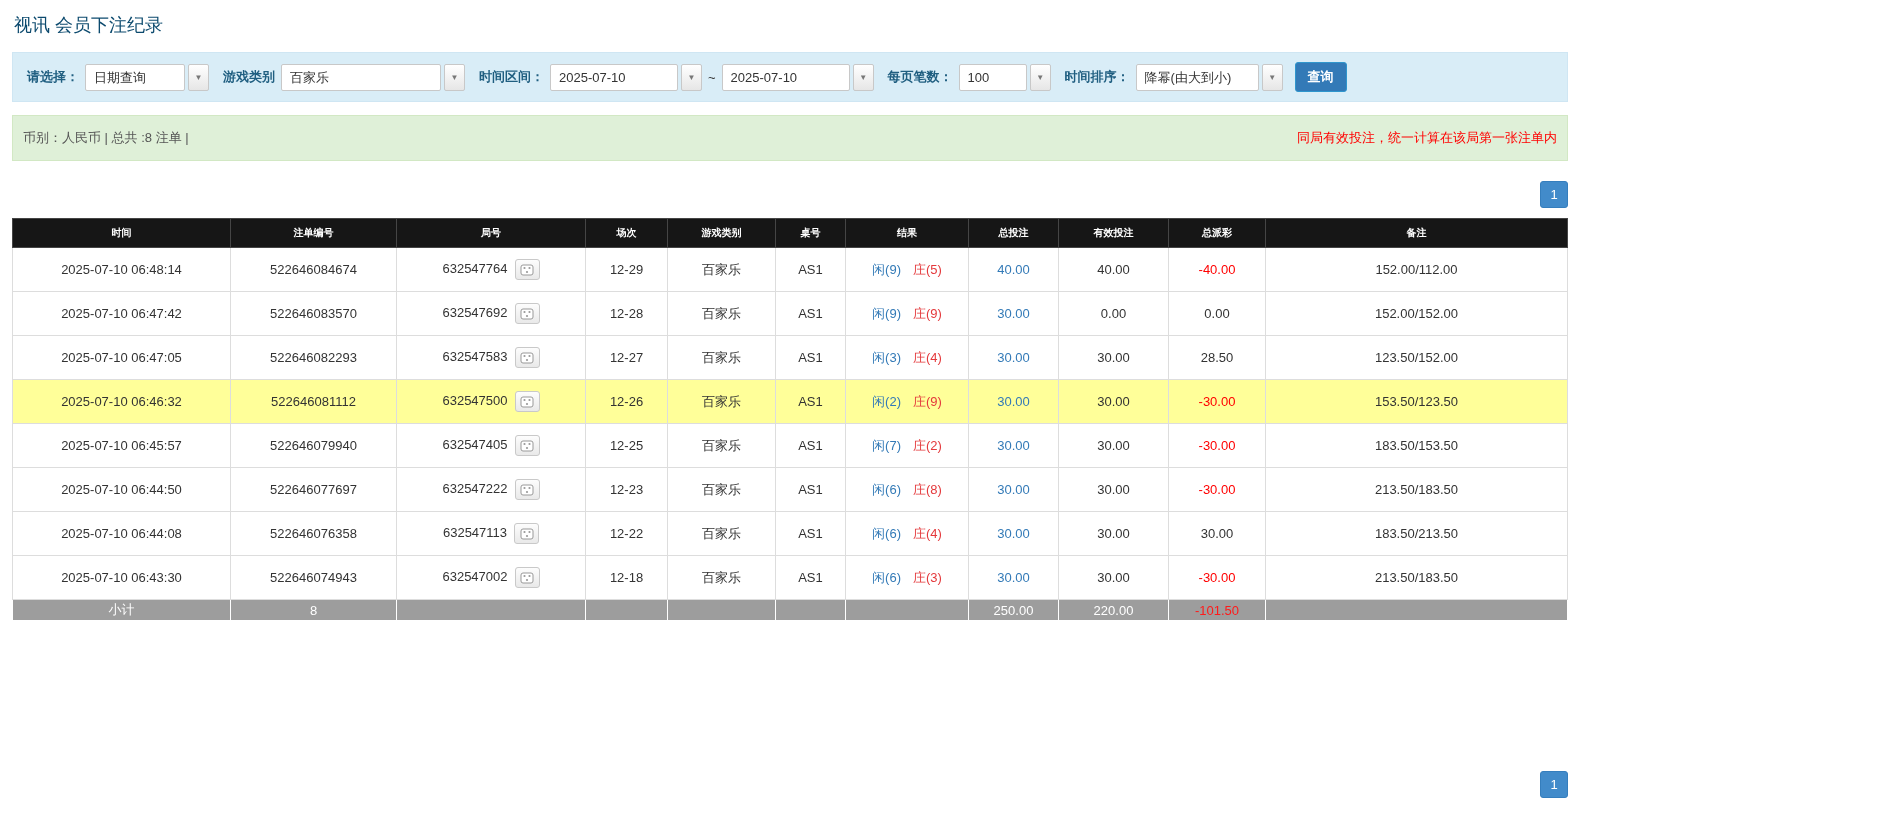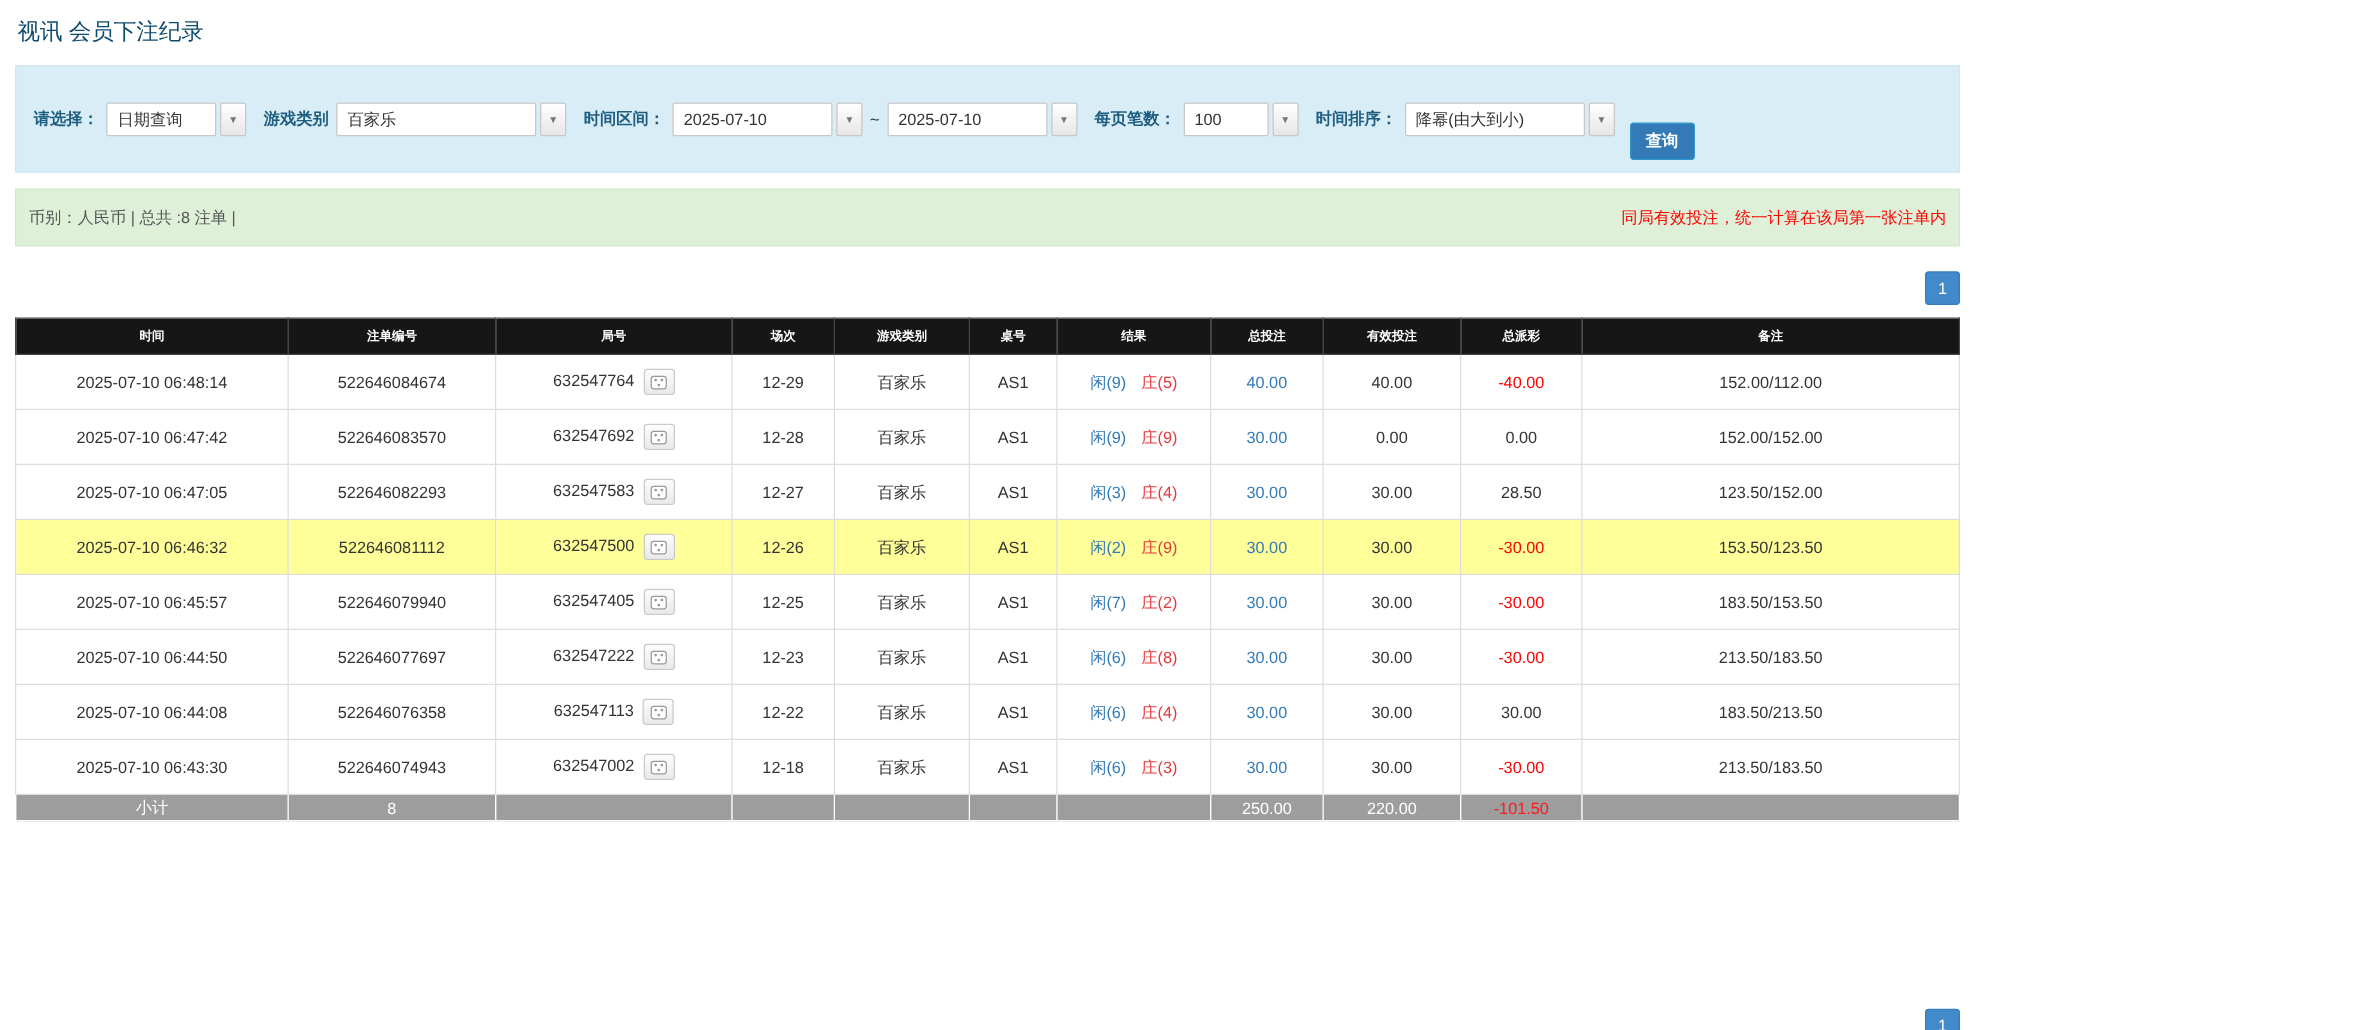--- a/index.html
+++ b/index.html
@@ -54,38 +54,37 @@
     border-radius: 2px;
     margin-left: 3px;
     background: linear-gradient(#ffffff, #e6e6e6);
     color: #777;
     font-size: 8px;
     display: inline-flex;
     align-items: center;
     justify-content: center;
     cursor: pointer;
   }
-  .w-query { width: 88px; }
+  .w-query { width: 100px; }
   .w-game  { width: 160px; }
   .w-date  { width: 128px; }
   .w-size  { width: 68px; }
-  .w-sort  { width: 144px; }
+  .w-sort  { width: 123px; }
   .tilde { font-size: 13px; color: #333; margin: 0 6px; }
   .search-btn {
     margin-left: 12px;
     background: var(--accent-blue, #3aa3e3);
     border: 1px solid #2f96cd;
     color: #fff;
     font-size: 13px;
     font-weight: bold;
     padding: 5px 12px;
     border-radius: 3px;
     cursor: pointer;
     font-family: Liberation Serif, serif;
-    margin-top: 36px;
   }
 
   
   .summary-bar {
     background: #dff0d8;
     border: 1px solid #d2e8c4;
     margin-top: 13px;
     padding: 13px 10px;
     display: flex;
     justify-content: space-between;

